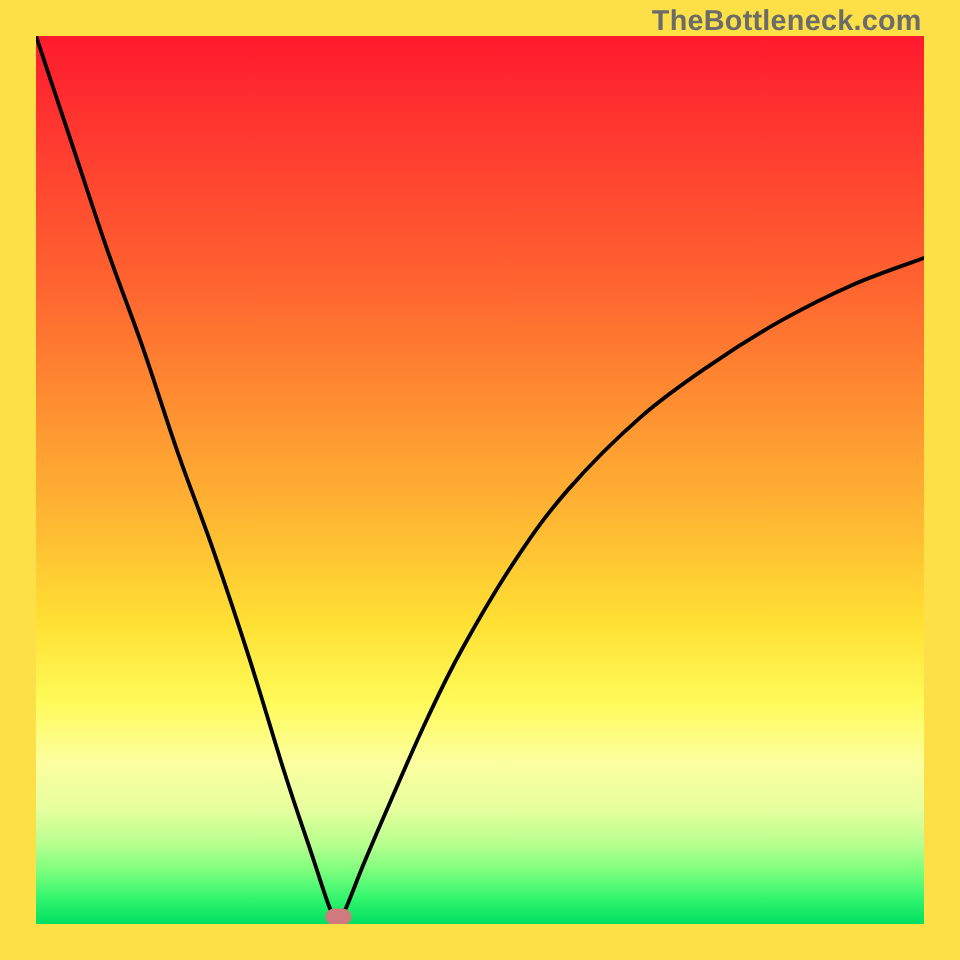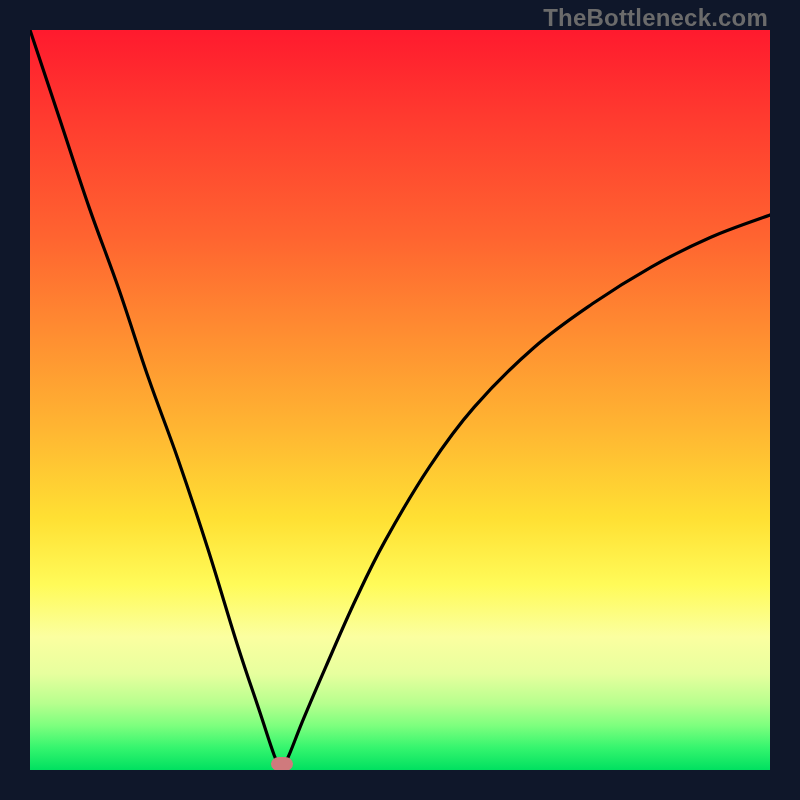--- a/index.html
+++ b/index.html
@@ -9,21 +9,21 @@
     height: 800px;
     background: #000;
     overflow: hidden;
   }
   .frame {
     position: absolute;
     left: 0;
     top: 0;
     width: 800px;
     height: 800px;
-    background: #0f172a;
+    background: #fde047;
   }
   .plot-area {
     position: absolute;
     left: 30px;
     top: 30px;
     width: 740px;
     height: 740px;
     overflow: hidden;
   }
   

